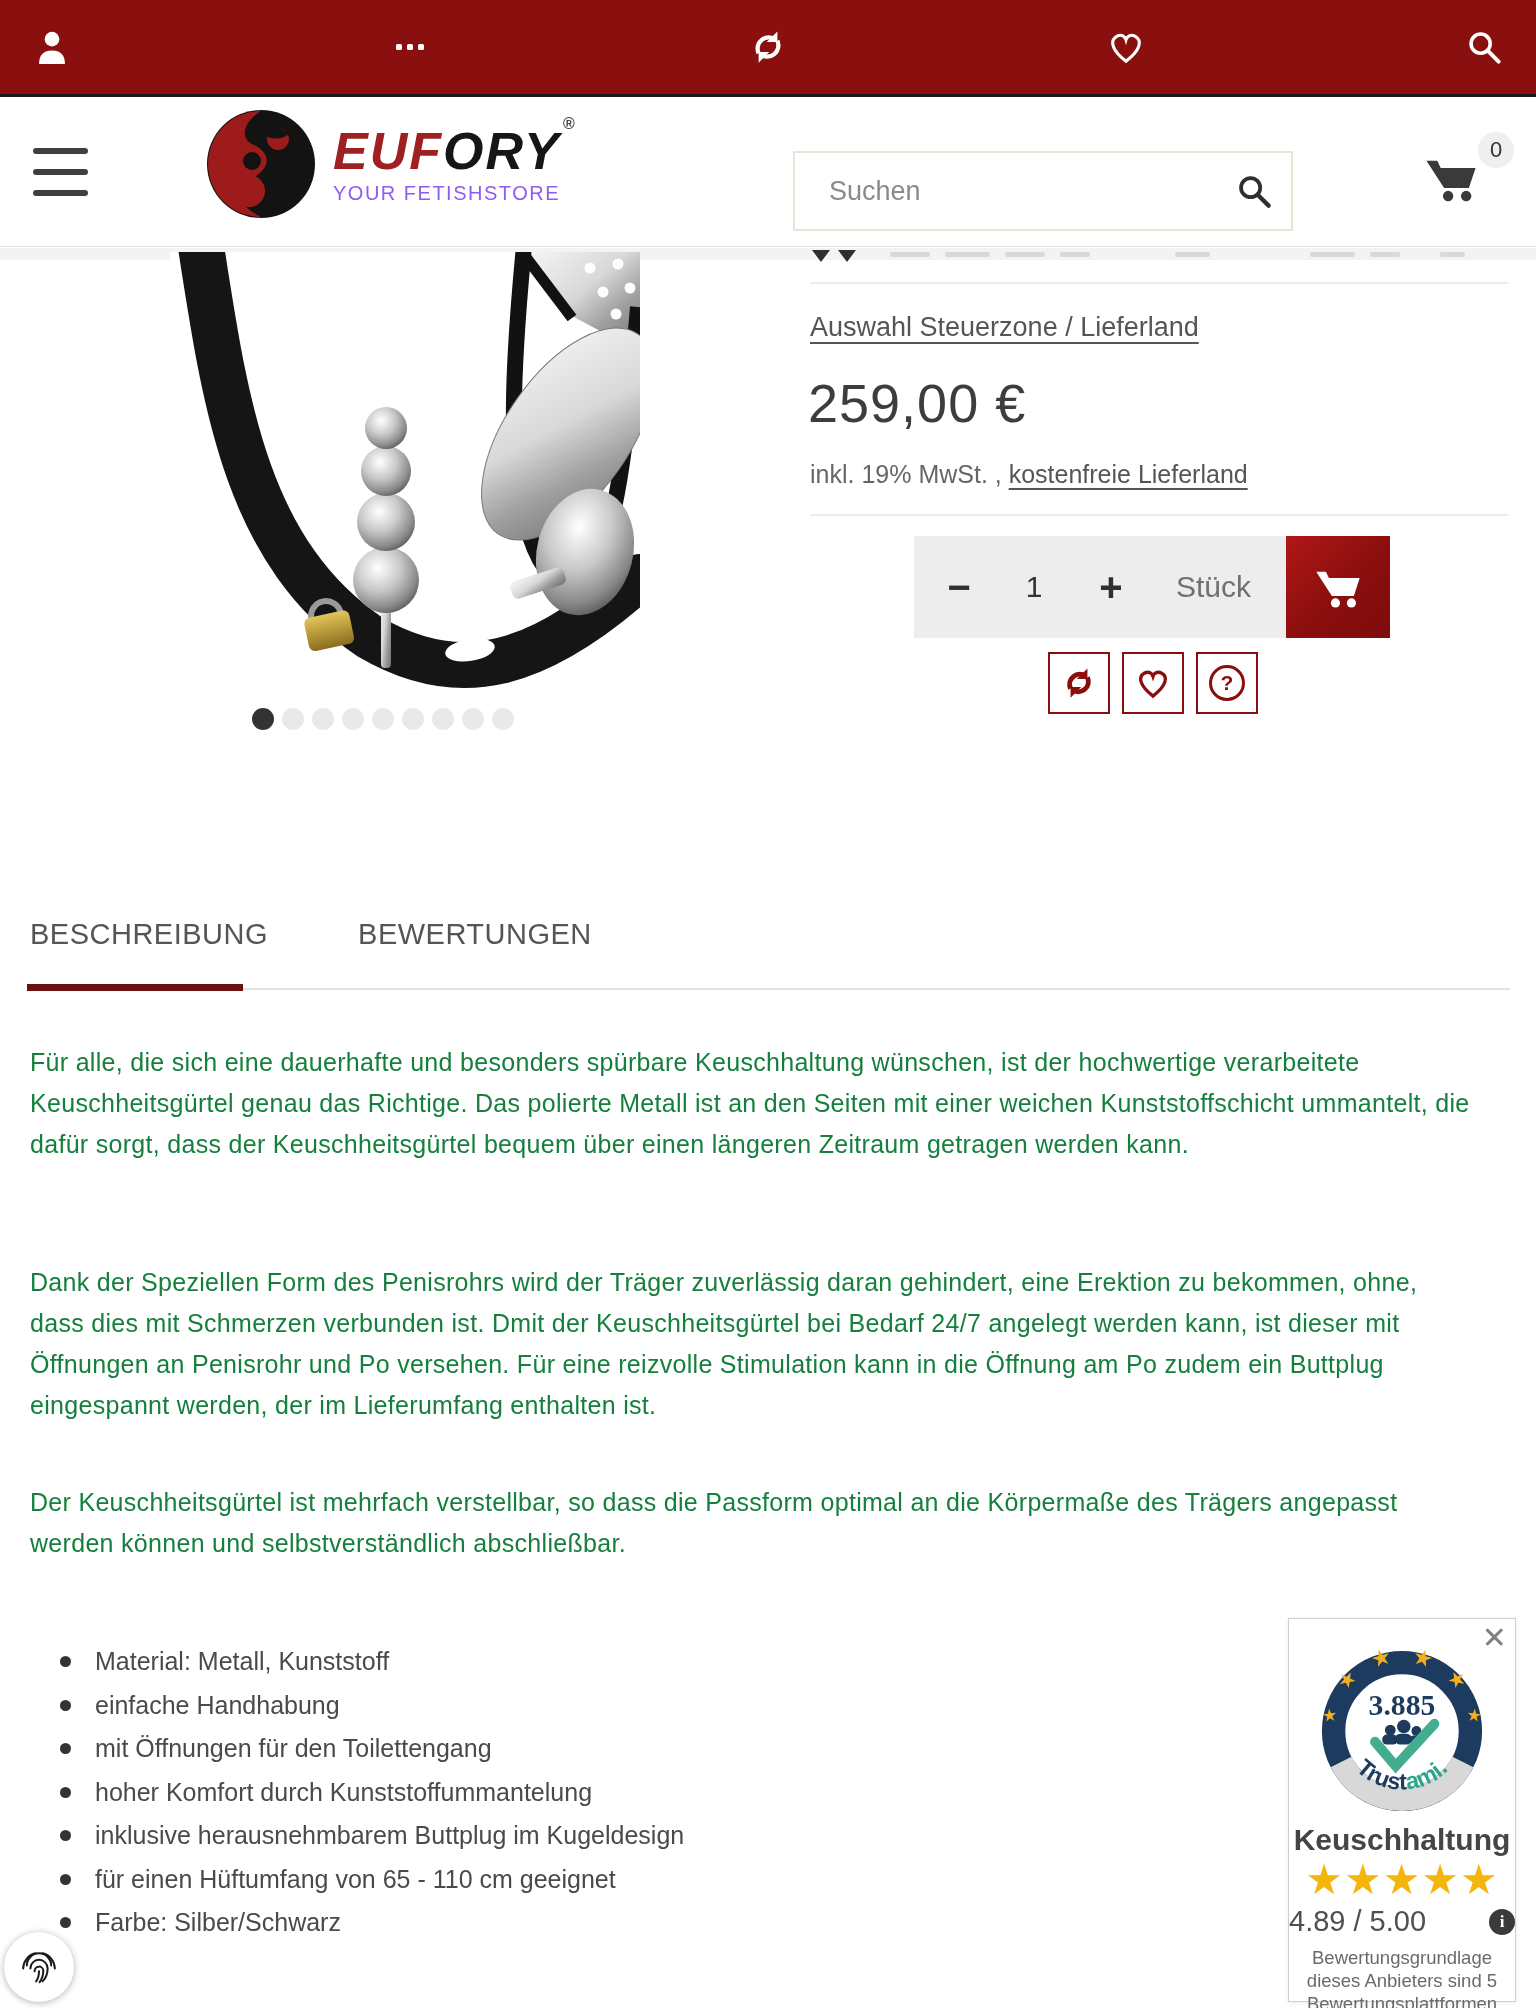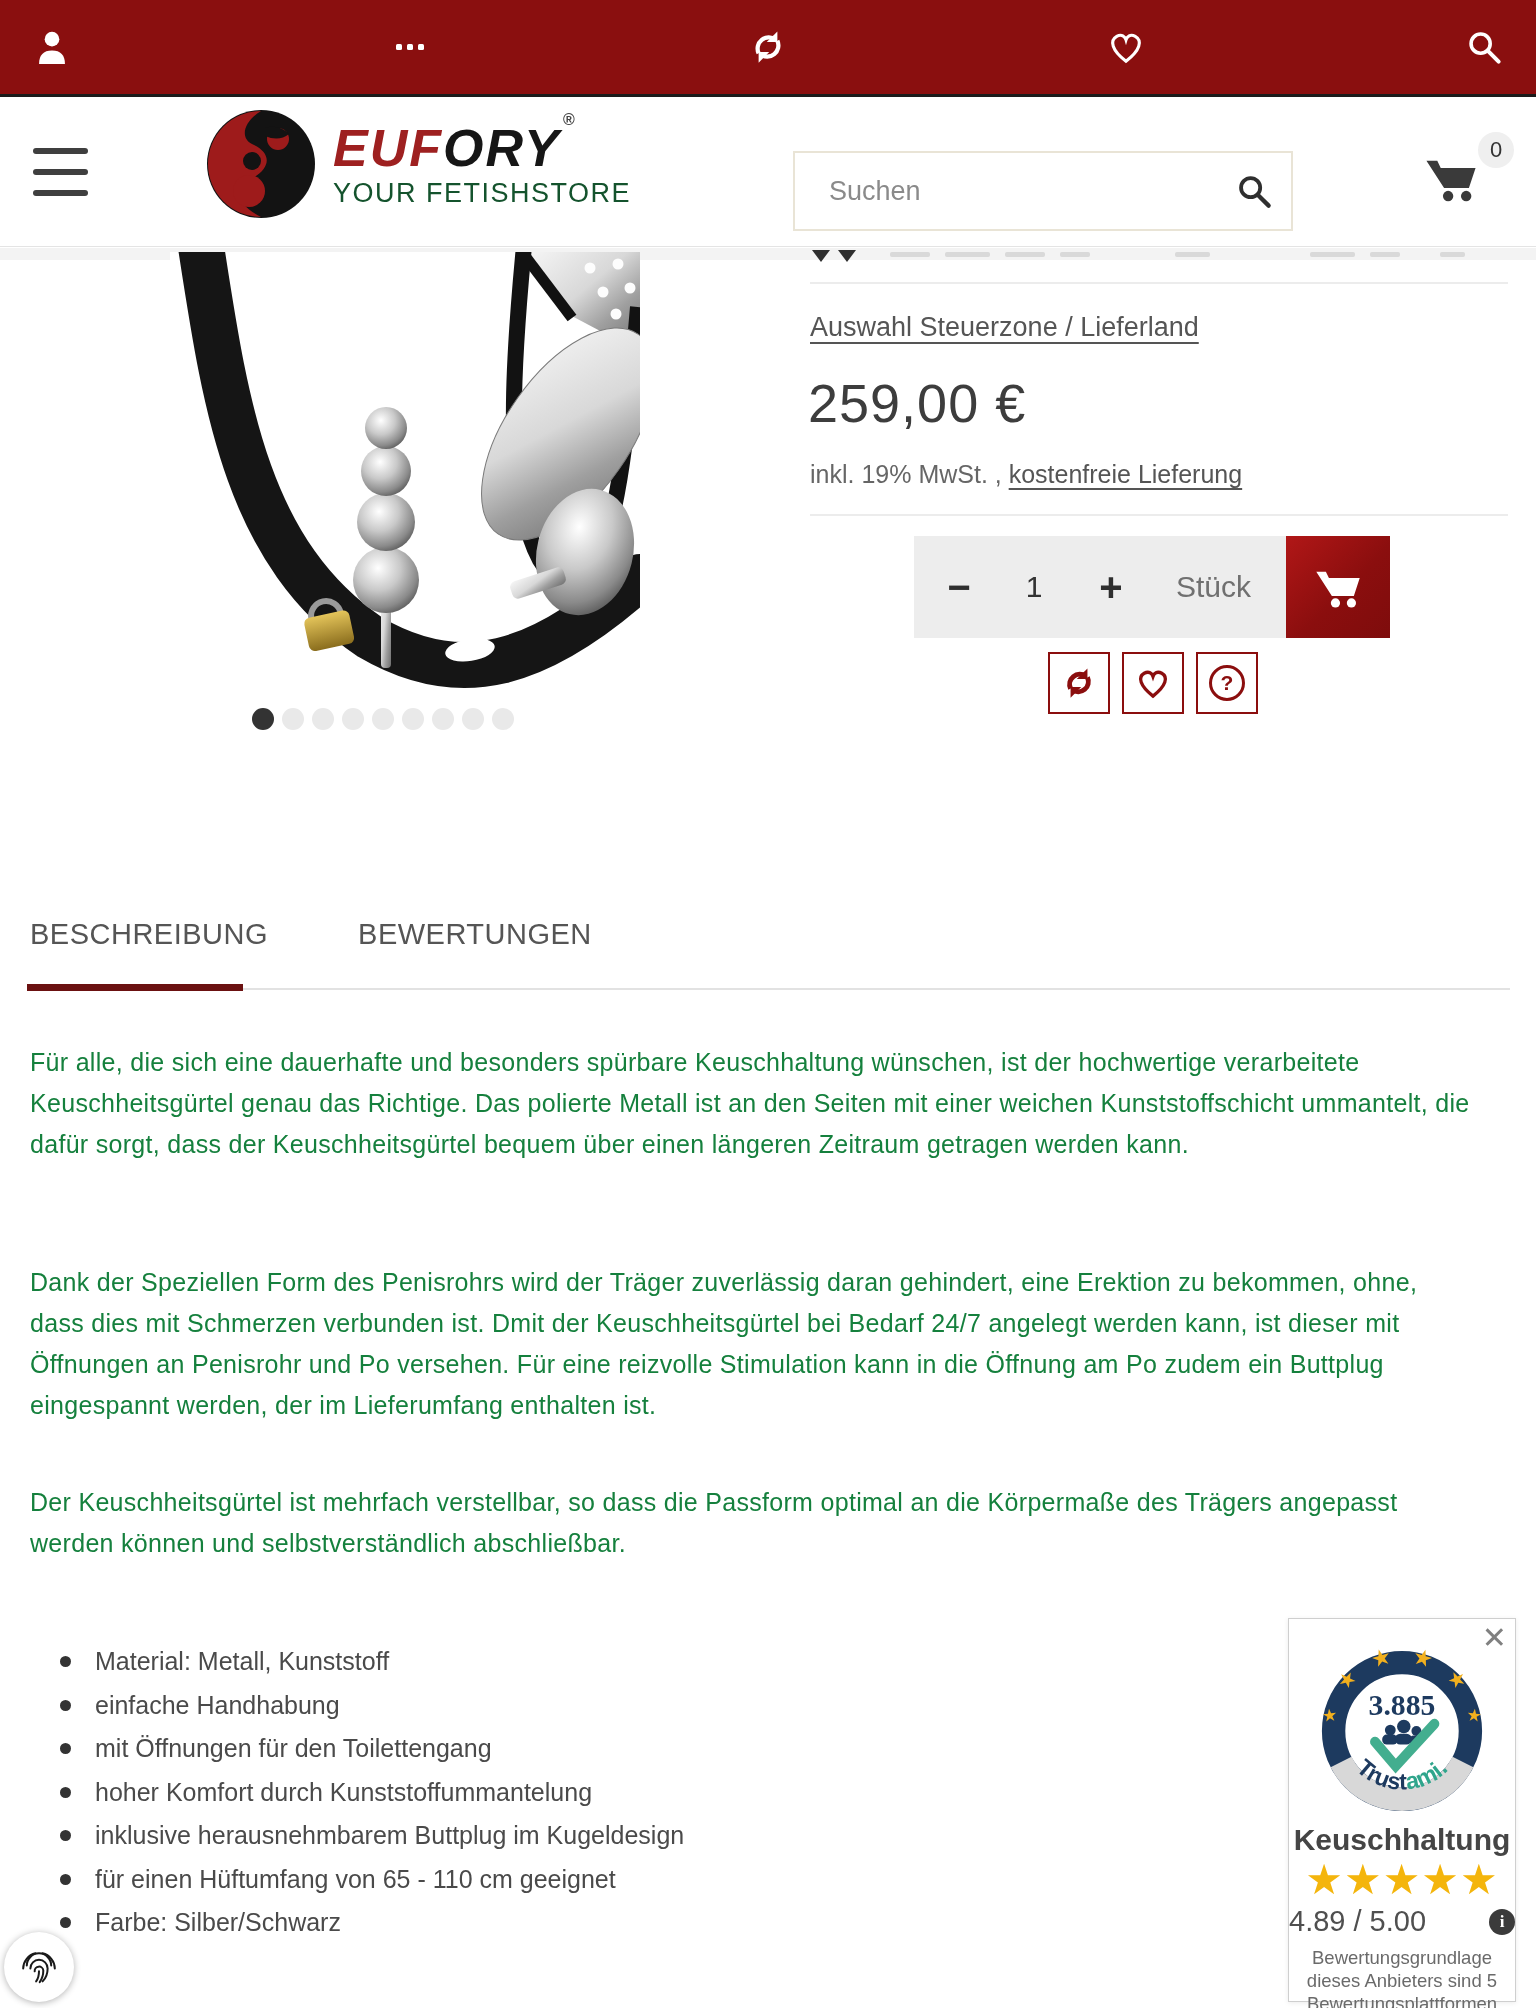--- a/index.html
+++ b/index.html
@@ -14,21 +14,21 @@
 
   
   .header { position:absolute; left:0; top:100px; width:1536px; height:147px; background:#fff; border-bottom:1px solid #e4e4e4; }
   .burger { position:absolute; left:33px; top:48px; width:55px; height:48px; display:flex; flex-direction:column; justify-content:space-between; cursor:pointer; }
   .burger i { display:block; height:6px; border-radius:3px; background:#3f3f3f; }
   .logo { position:absolute; left:205px; top:8px; display:flex; align-items:center; gap:16px; }
   .brandtext { line-height:1; }
   .brandname { font-size:52px; font-weight:bold; letter-spacing:2px; color:#161616; position:relative;font-style:italic; }
   .brandname .red { color:#9E2020; }
   .brandname sup { font-size:16px; color:#444; position:relative; top:-22px; left:2px; }
-  .brandsub { font-size:27px; letter-spacing:1.5px; color:#14532d; margin-top:6px;text-align:center; }
+  .brandsub { font-size:20px; letter-spacing:1.5px; color:#8b5cf6; margin-top:6px; }
   .search { position:absolute; left:793px; top:51px; width:500px; height:80px; background:#fff;
             border:2px solid #e9e4d6; display:flex; align-items:center; }
   .search input { flex:1; border:none; outline:none; font-size:27px; color:#444; padding-left:34px;
                   font-family:"Liberation Sans", sans-serif; background:transparent; }
   .search input::placeholder { color:#8a8a8a; }
   .search .sbtn { width:74px; height:100%; display:flex; align-items:center; justify-content:center; cursor:pointer; background:transparent; border:none; }
   .cartwrap { position:absolute; left:1422px; top:36px; width:92px; height:84px; cursor:pointer; }
   .cartbadge { position:absolute; right:0; top:-4px; width:36px; height:36px; border-radius:50%; background:#efefef;
                color:#333; font-size:22px; display:flex; align-items:center; justify-content:center; }
 
@@ -250,21 +250,21 @@
   <span class="gdash" style="left:365px;width:35px"></span>
     <span class="gdash" style="left:500px;width:45px"></span>
   <span class="gdash" style="left:560px;width:30px"></span>
     <span class="gdash" style="left:630px;width:25px"></span>
 </div>
 <div class="divider" style="left:810px;top:282px;width:698px"></div>
 
 <a class="taxlink">Auswahl Steuerzone / Lieferland</a>
 <div class="price">259,00 €</div>
 <div class="vat">
-  <span>inkl. 19% MwSt. , </span><a>kostenfreie Lieferung</a>
+  <span>inkl. 19% MwSt. , </span><a>kostenfreie Lieferland</a>
 </div>
 <div class="divider" style="left:810px;top:514px;width:698px"></div>
 
 <div class="stepper">
   <button class="stepbtn" style="left:10px">−</button>
   <div class="qtyval">1</div>
   <button class="stepbtn" style="left:162px">+</button>
   <div class="unit">Stück</div>
 </div>
 <button class="addcart">

